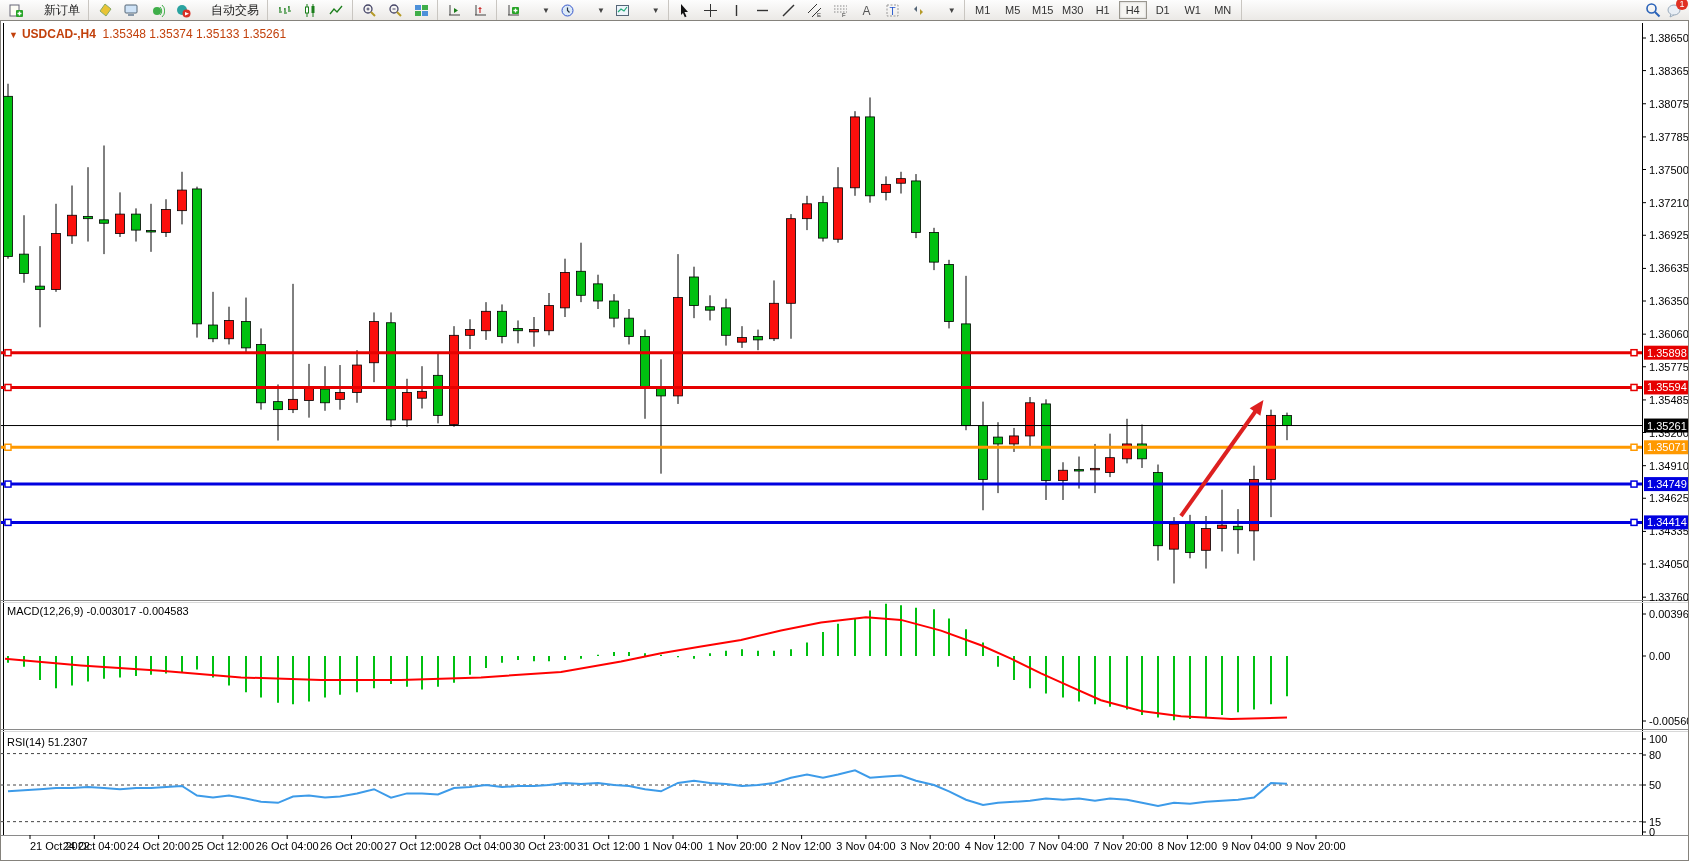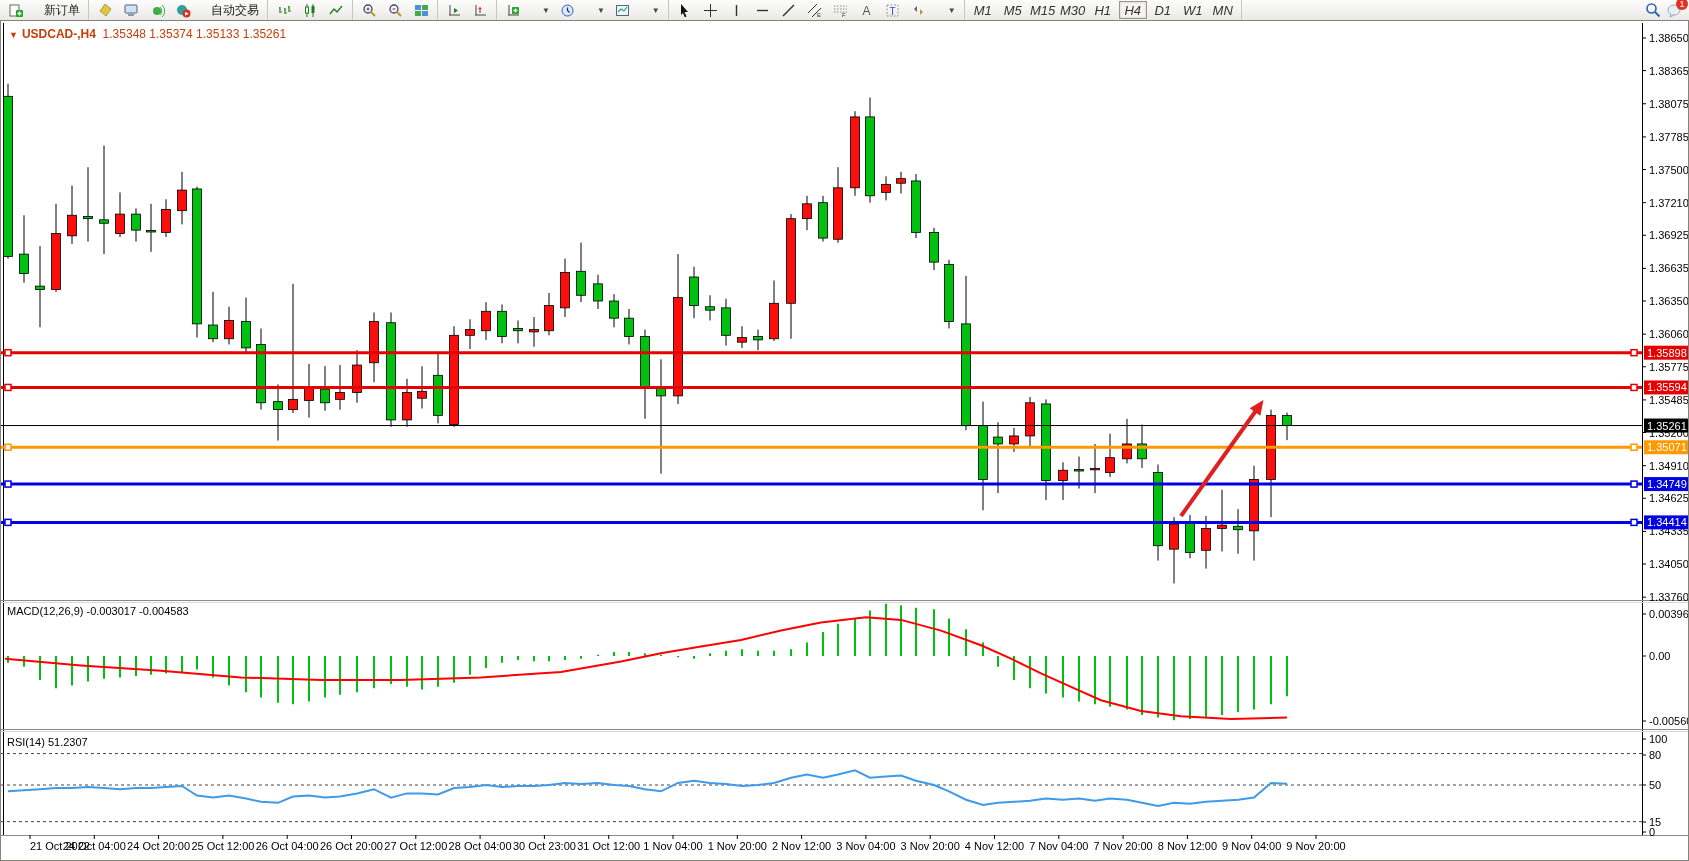--- a/index.html
+++ b/index.html
@@ -6,21 +6,21 @@
   #app{position:relative;width:1689px;height:861px;background:#fff;overflow:hidden;}
   
   #toolbar{position:absolute;left:0;top:0;width:1689px;height:20px;
     background:linear-gradient(#fdfdfd,#ebe9e6);border-bottom:1px solid #b5b2ad;
     display:flex;align-items:center;font-size:12px;color:#222;}
   .tgroup{display:flex;align-items:center;height:20px;padding:0 3px;border-right:1px solid #c9c6c1;}
   .tbtn{display:flex;align-items:center;gap:20px;height:18px;padding:0 4px;border:1px solid transparent;
     border-radius:2px;cursor:default;white-space:nowrap;}
   .ticon{width:16px;height:16px;display:inline-flex;align-items:center;justify-content:center;}
   .tf{min-width:26px;height:16px;display:flex;align-items:center;justify-content:center;
-    font-size:13px;color:#333;border:1px solid transparent;margin:0 1px;font-style:italic;}
+    font-size:11px;color:#333;border:1px solid transparent;margin:0 1px;}
   .tf.active{background:#f6f5f2;border:1px solid #9a978f;box-shadow:inset 0 0 2px #bbb;}
   .caret{font-size:8px;color:#444;margin-left:1px;}
   #tb-right{margin-left:auto;display:flex;align-items:center;padding-right:6px;gap:6px;}
   .badge{position:absolute;right:-5px;top:-4px;background:#e03123;color:#fff;font-size:9px;
     border-radius:50%;width:12px;height:12px;display:flex;align-items:center;justify-content:center;}
   
   #chartwin{position:absolute;left:0;top:20px;width:1689px;height:841px;background:#fff;
     border:1px solid #85827c;box-sizing:border-box;}
   #chart-title{position:absolute;left:8px;top:6px;font-size:12px;color:#c2410c;z-index:5;}
   #chart-title .tri{font-size:9px;margin-right:4px;}

